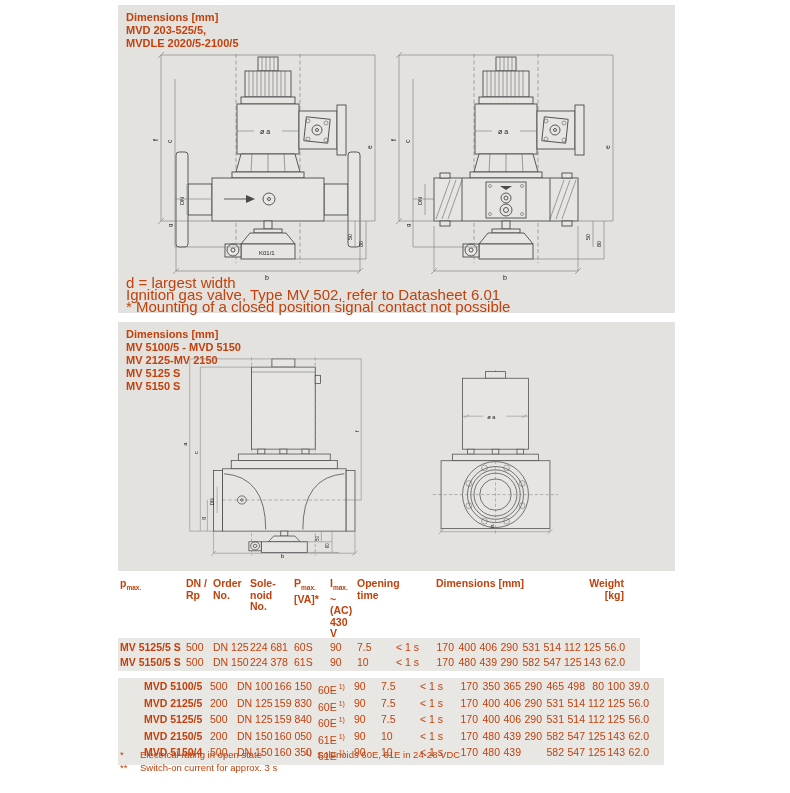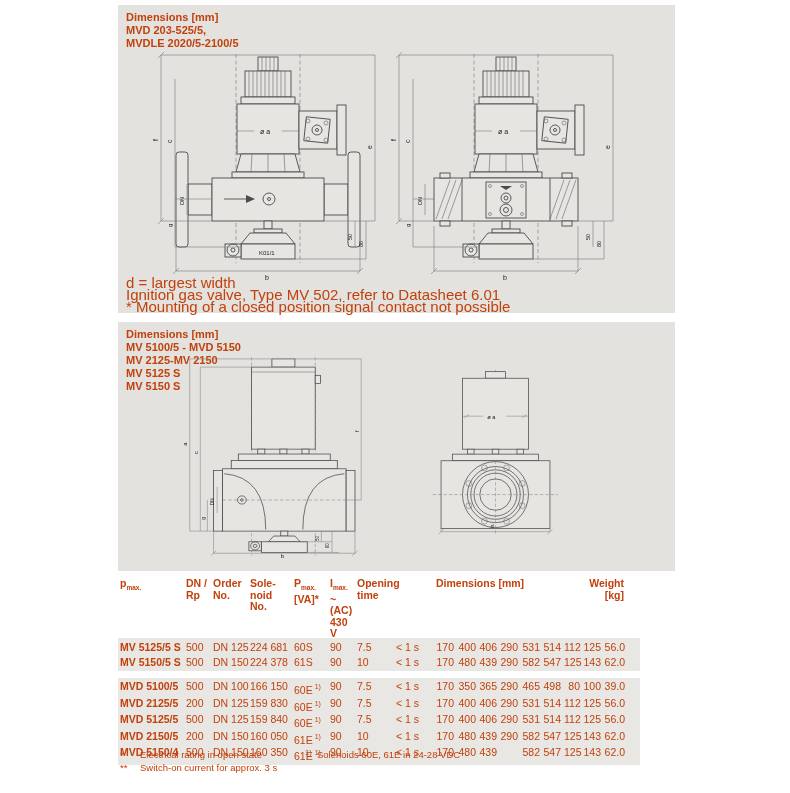--- a/index.html
+++ b/index.html
@@ -29,21 +29,21 @@
   .thead sub{font-size:6.5px;}
   .dimtitle{grid-column:9 / span 8;grid-row:1;}
   .letter{grid-row:2;text-align:center;margin-top:9px;}
   .l1{grid-column:9}.l2{grid-column:10}.l3{grid-column:11}.l4{grid-column:12}
   .l5{grid-column:13}.l6{grid-column:14}.l7{grid-column:15}.l8{grid-column:16}
   .whead{position:absolute;left:578px;top:578px;width:46px;text-align:right;
          font-weight:bold;font-size:10.5px;line-height:11.5px;}
   .band{position:absolute;left:118px;width:522px;background:#e8e7e4;padding:2px 0;}
   .b1{top:638px;}
   .b1 .trow{line-height:14.5px;}
-  .b2{top:678px;}
+  .b2{top:678px;padding-left:24px;}
   .b2 .trow{line-height:13px;}
   .trow{display:grid;grid-template-columns:var(--cols);font-size:10.5px;margin-left:2px;}
   .trow .bold{font-weight:bold;}
   .trow .num{text-align:right;padding-right:3px;}
   .sup{font-size:7px;vertical-align:super;}
 
   
   .fnotes{position:absolute;left:120px;top:748px;font-size:9.5px;line-height:13px;width:600px;}
   .fn-row{position:relative;height:13px;}
   .fn-sym{position:absolute;left:0;top:0;}

